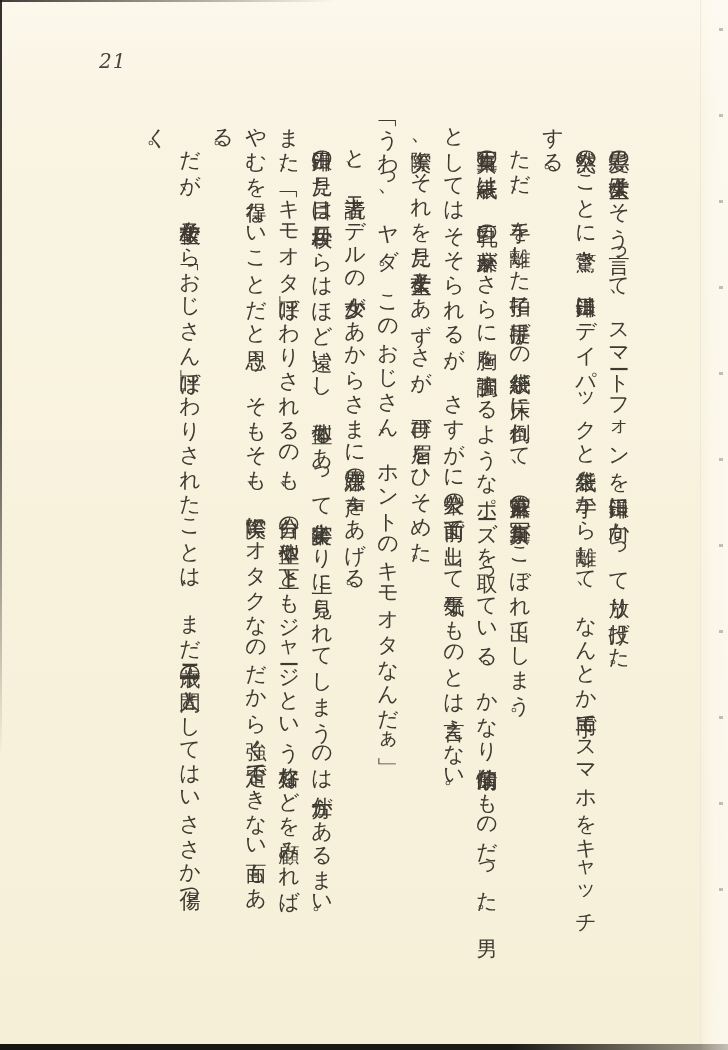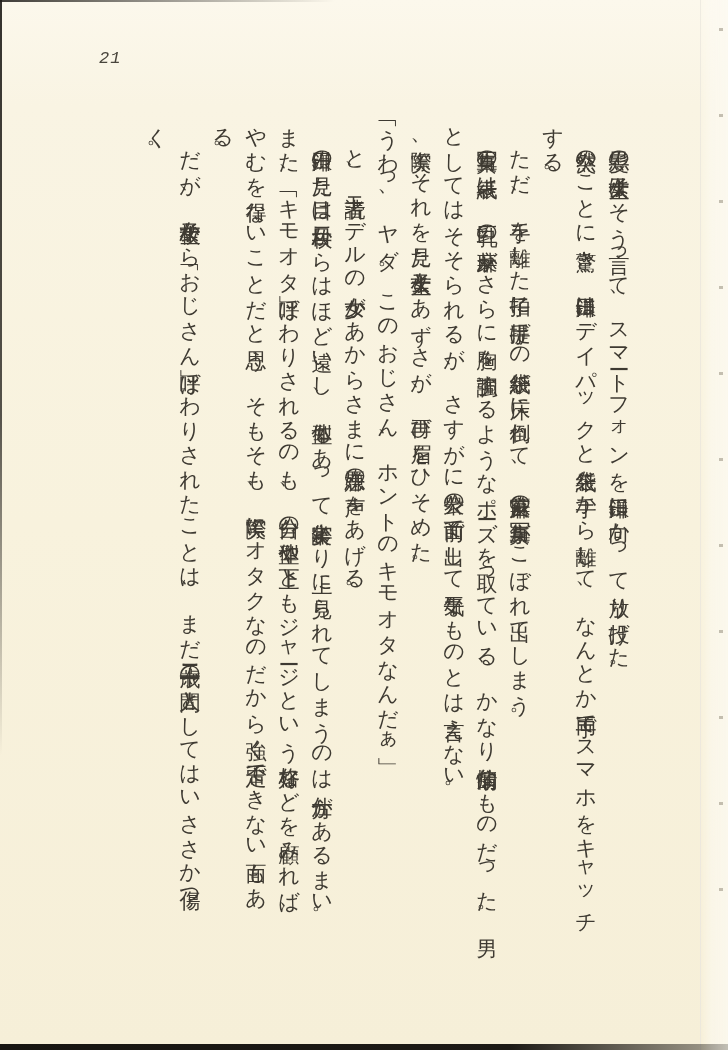--- a/index.html
+++ b/index.html
@@ -50,25 +50,24 @@
       to bottom,
       rgba(128,120,102,0.45) 0px, rgba(128,120,102,0.45) 3px,
       transparent 3px, transparent 86px
     );
   }
   
   .page-number {
     position: absolute;
     left: 99px;
     top: 49px;
-    font-size: 17px;
+    font-size: 20px;
     font-style: italic;
     letter-spacing: 1px;
     color: #49453c;
-    font-family: Liberation Mono, monospace;
   }
   
   .text-block {
     position: absolute;
     top: 113px;
     left: 74px;
     width: 561px;
     height: 827px;
     writing-mode: vertical-rl;
     -webkit-writing-mode: vertical-rl;

